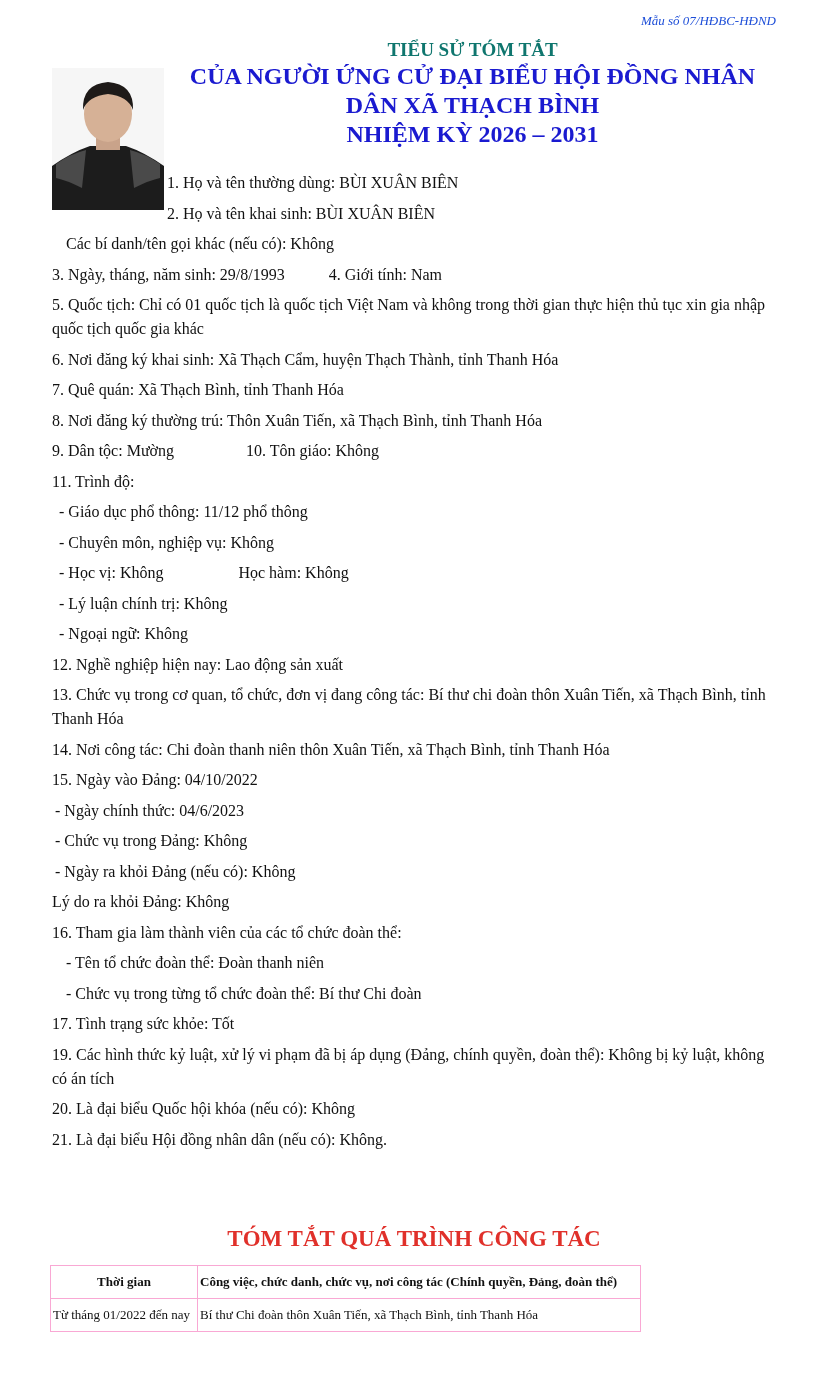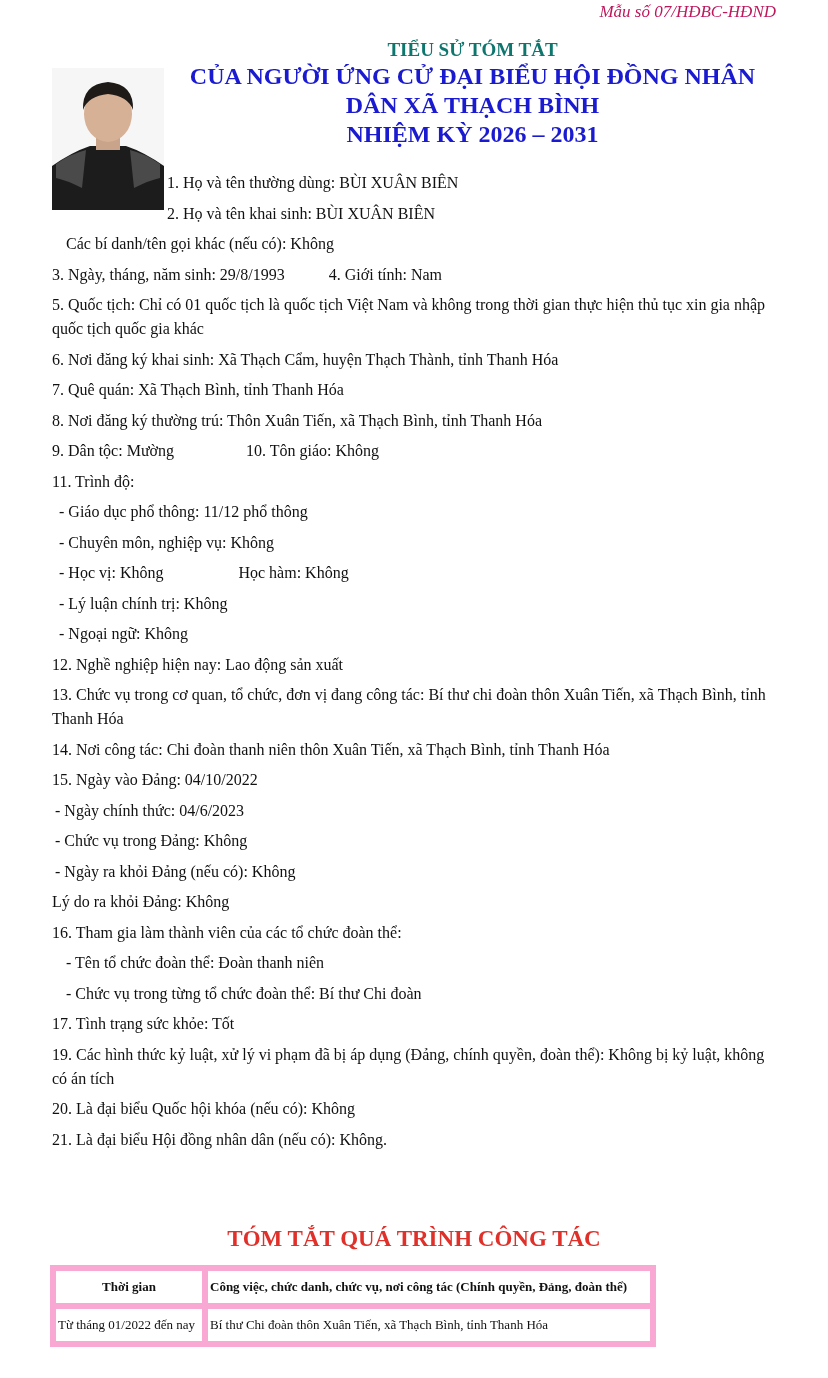--- a/index.html
+++ b/index.html
@@ -2,22 +2,22 @@
 <html><head>
   <meta charset="utf-8">
   <style>
     html, body { margin: 0; padding: 0; background: #ffffff; }
     body {
       width: 828px; height: 1378px; position: relative; overflow: hidden;
       font-family: "Liberation Serif", "DejaVu Serif", serif;
       color: #111111;
     }
     .form-code {
-      position: absolute; right: 52px; top: 2px;
-      font-style: italic; font-size: 17px; color: #be185d;
+      position: absolute; right: 52px; top: 13px;
+      font-style: italic; font-size: 13px; color: #1d4ed8;
     }
     .title-block { position: absolute; left: 160px; width: 625px; top: 38px; text-align: center; }
     .t-small { color: #0f766e; font-weight: bold; font-size: 19px; line-height: 24px; }
     .t-big { color: #1a1ad0; font-weight: bold; font-size: 24px; line-height: 29px; }
     .photo {
       position: absolute; left: 52px; top: 68px; width: 112px; height: 142px;
       background: #fafafa; overflow: hidden;
     }
     .photo svg { display:block; }
     .lines { position: absolute; left: 52px; top: 168px; width: 730px; }
@@ -30,21 +30,21 @@
     .gap { display: inline-block; }
     .section-title {
       position: absolute; left: 0; width: 828px; top: 1226px; text-align: center;
       color: #e0302a; font-weight: bold; font-size: 23px;
     }
     table.work {
       position: absolute; left: 50px; top: 1265px; border-collapse: collapse;
       font-size: 13px;
     }
     table.work th, table.work td {
-      border: 6px solid #f9a8d4; padding: 0 2px; height: 32px; white-space: nowrap;
+      border: 1px solid #f9a8d4; padding: 0 2px; height: 32px; white-space: nowrap;
     }
     table.work th { font-weight: bold; }
     table.work th.c1 { width: 142px; text-align: center; }
     table.work th.c2 { width: 438px; text-align: left; }
     table.work td { text-align: left; }
   </style>
 </head>
 <body>
 
 <div class="form-code">Mẫu số 07/HĐBC-HĐND</div>

